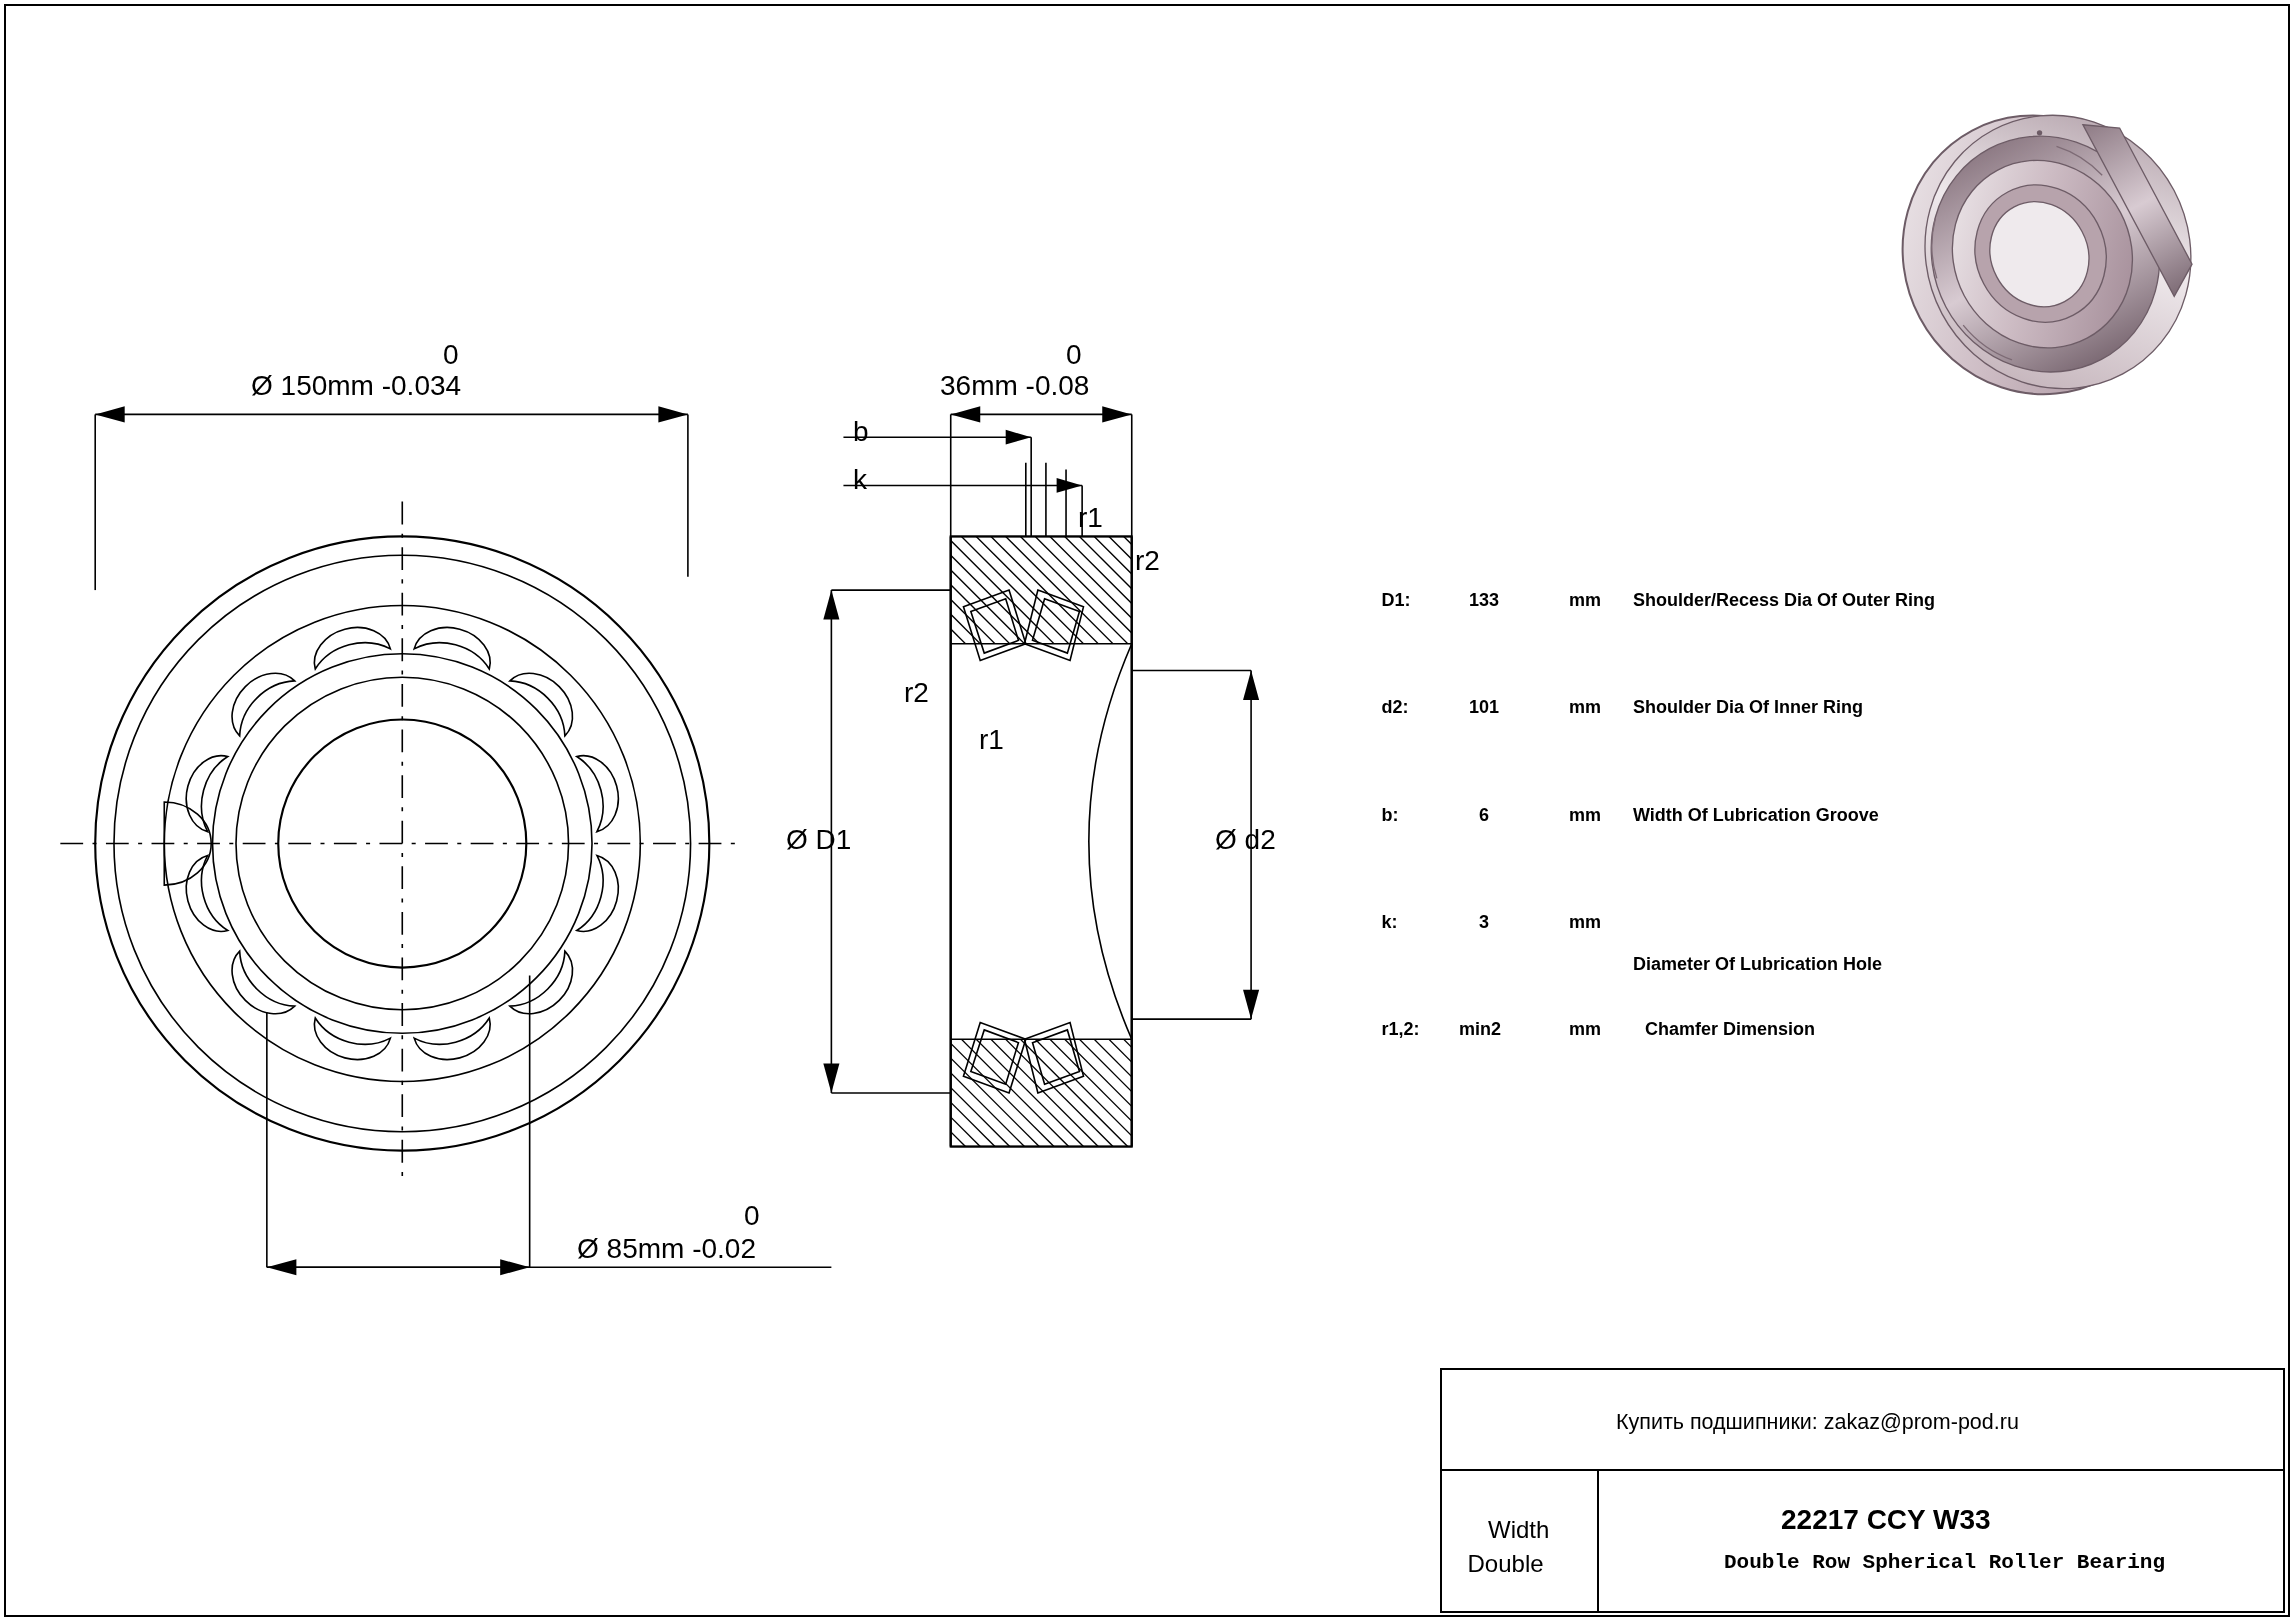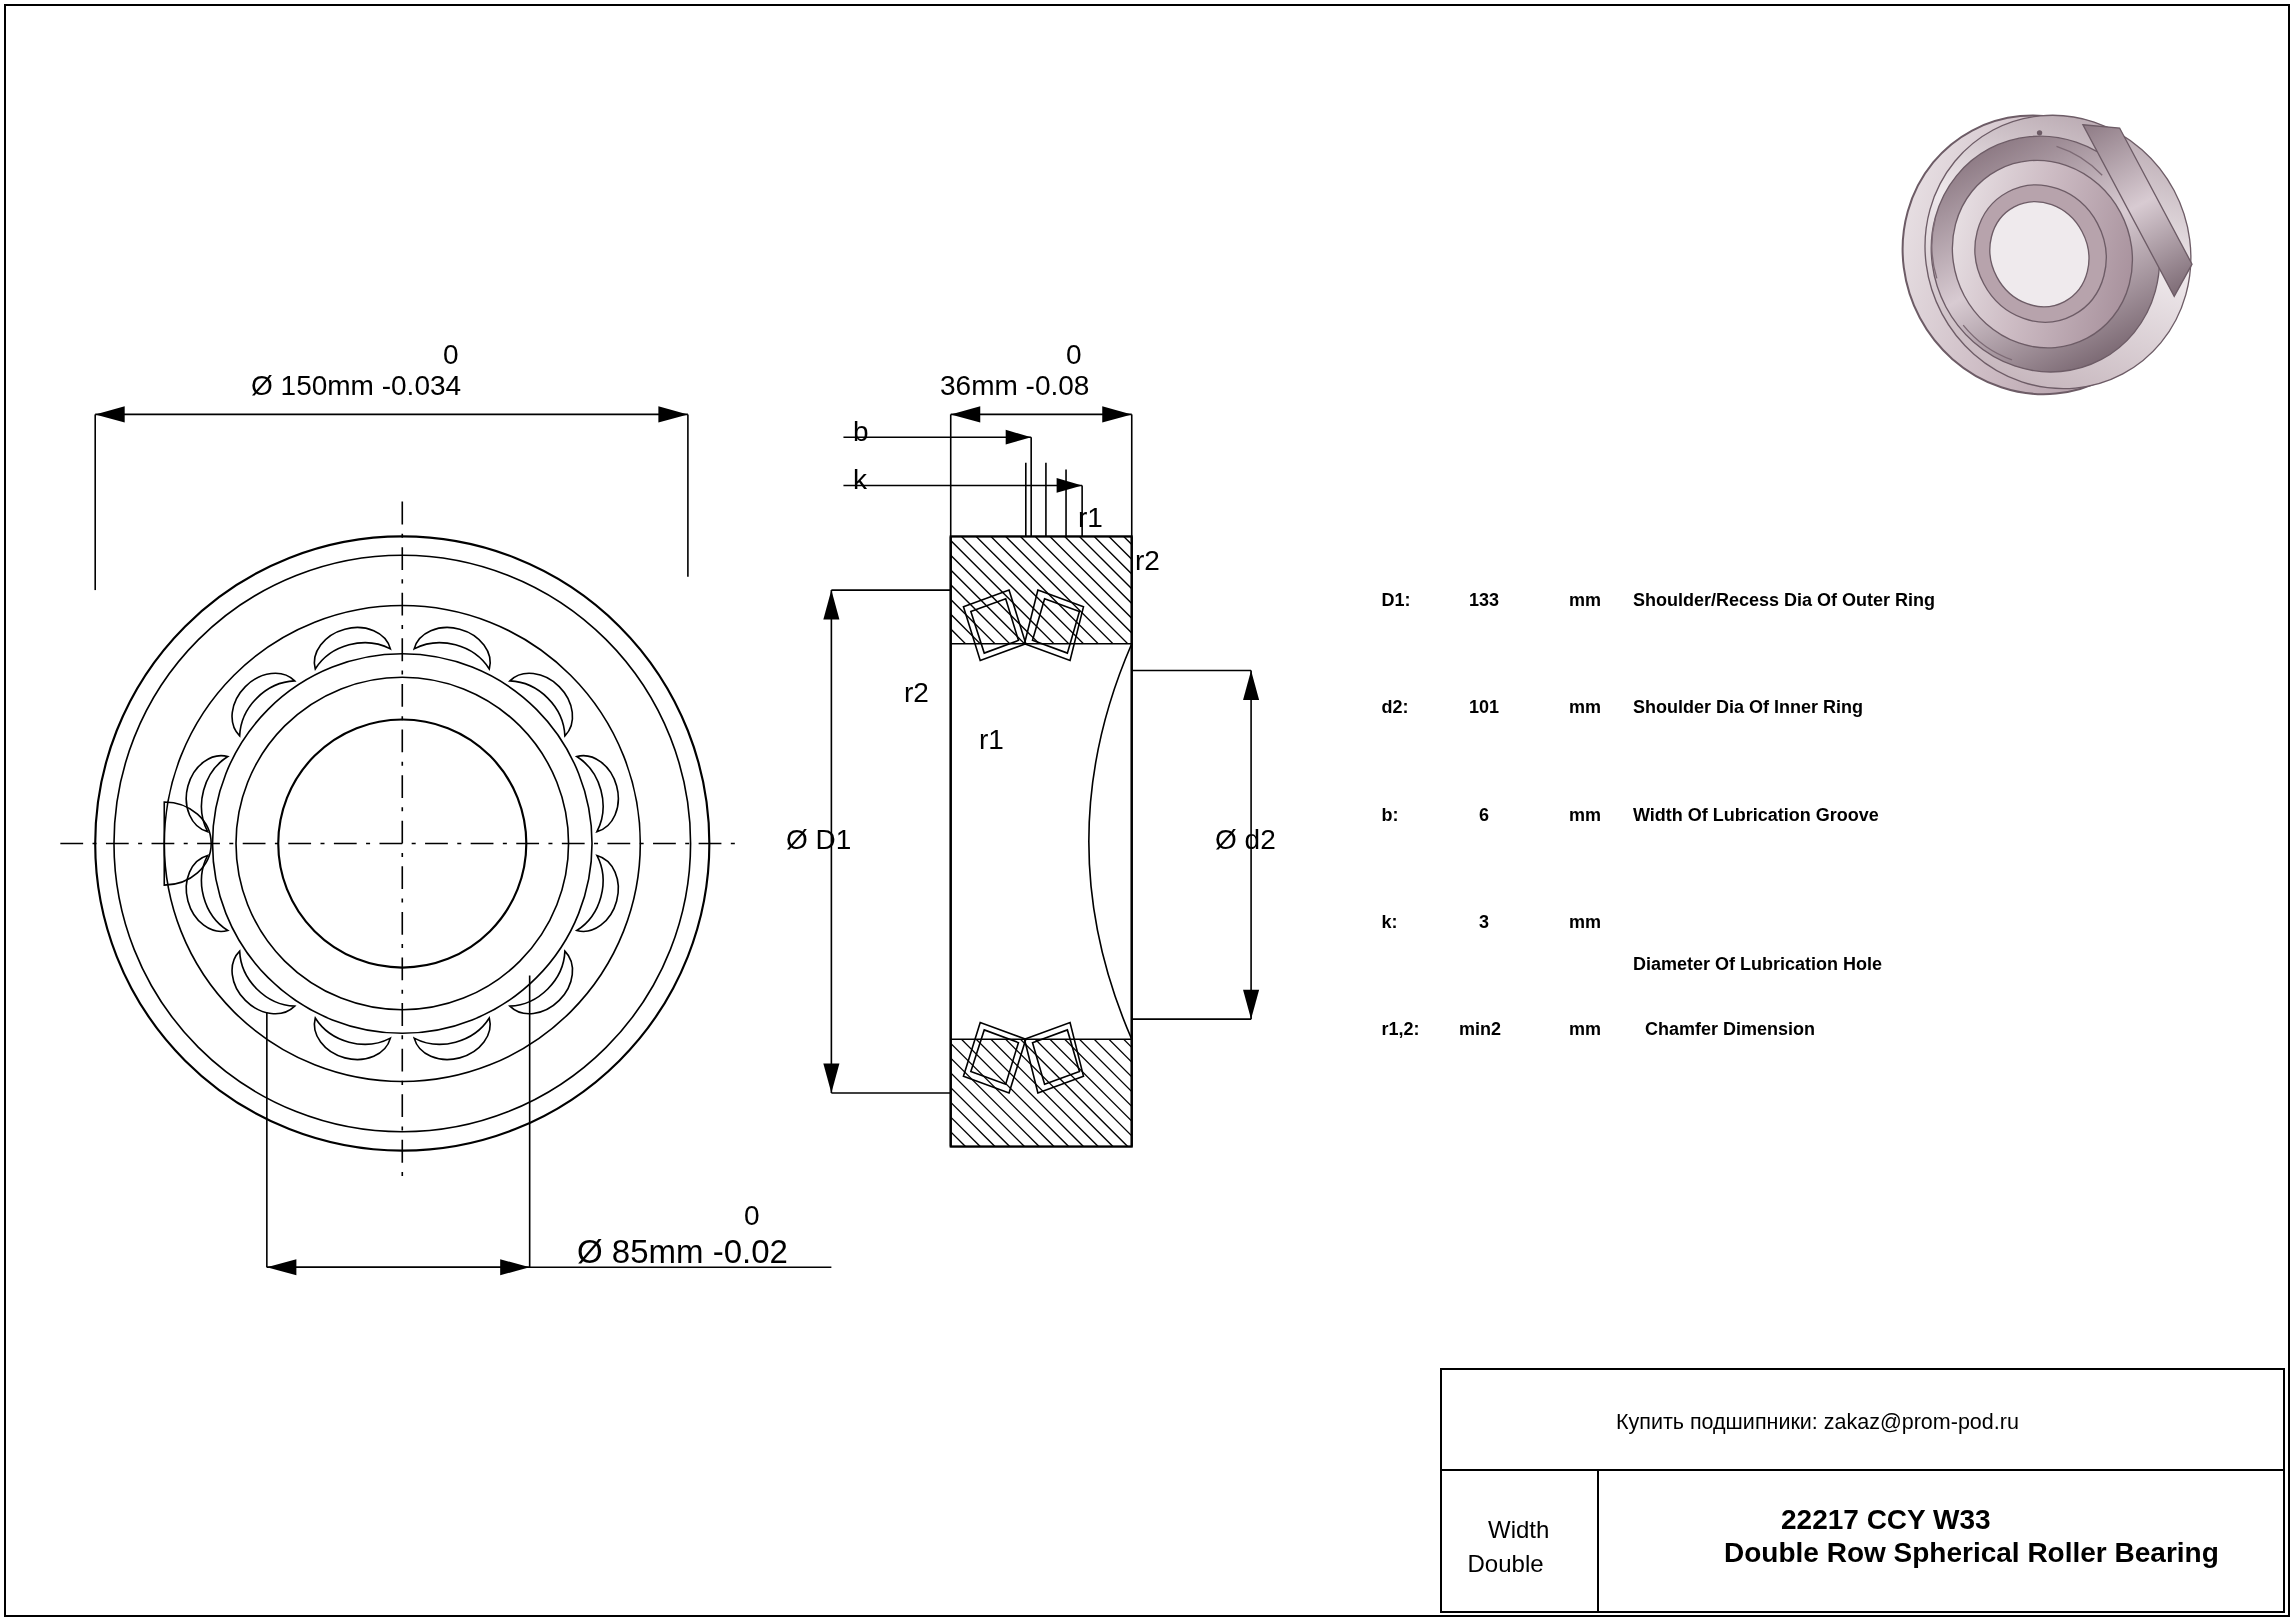--- a/index.html
+++ b/index.html
@@ -76,21 +76,21 @@
 </svg>
 
 <div class="txt" style="left:443px;top:339px;font-size:28px;">0</div>
 <div class="txt" style="left:251px;top:370px;font-size:28px;">
   <span>Ø</span>
   <span>150mm</span>
   <span>-0.034</span>
 </div>
 
 <div class="txt" style="left:744px;top:1200px;font-size:28px;">0</div>
-<div class="txt" style="left:577px;top:1233px;font-size:33px;">
+<div class="txt" style="left:577px;top:1233px;font-size:28px;">
   <span>Ø</span>
   <span>85mm</span>
   <span>-0.02</span>
 </div>
 
 <svg width="2295" height="1622" viewBox="0 0 3423 2419">
 
   <rect x="1418" y="800" width="270" height="910" class="ln med"></rect>
 
   <g class="ln thin">
@@ -309,15 +309,15 @@
   </div>
 </div>
 
 <div class="tb" style="left:1440px;top:1368px;width:845px;height:245px;">
   <div class="abs" style="left:155px;top:99px;width:2px;height:144px;background:#000;"></div>
   <div class="abs" style="left:0;top:99px;width:843px;height:2px;background:#000;"></div>
   <div class="tb-txt" style="left:174px;top:40px;font-size:21.5px;">Купить подшипники: zakaz@prom-pod.ru</div>
   <div class="tb-txt" style="left:46px;top:146px;font-size:24px;">Width</div>
   <div class="tb-txt" style="left:25.5px;top:180px;font-size:24px;">Double</div>
   <div class="tb-txt" style="left:339px;top:134px;font-size:28px;font-weight:bold;">22217 CCY W33</div>
-  <div class="tb-txt" style="left:282px;top:167px;font-size:28px;font-weight:bold;">Double Row Spherical Roller Bearing</div>
+  <div class="tb-txt" style="left:282px;top:181px;font-size:21px;font-weight:bold;font-family:Liberation Mono, monospace;">Double Row Spherical Roller Bearing</div>
 </div>
 
 
 </body></html>

